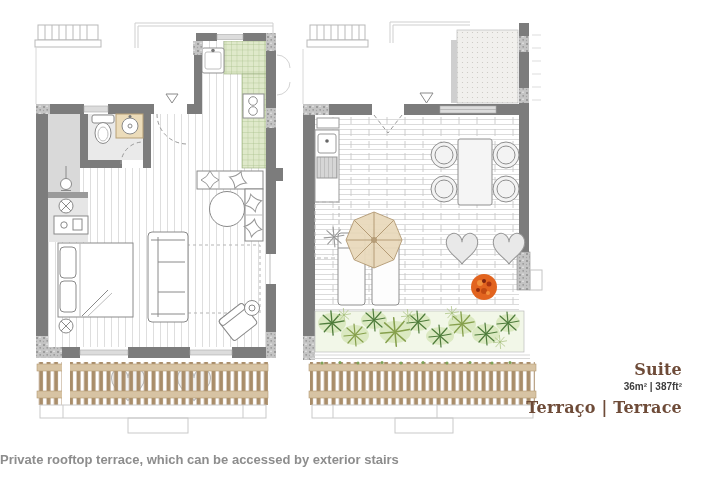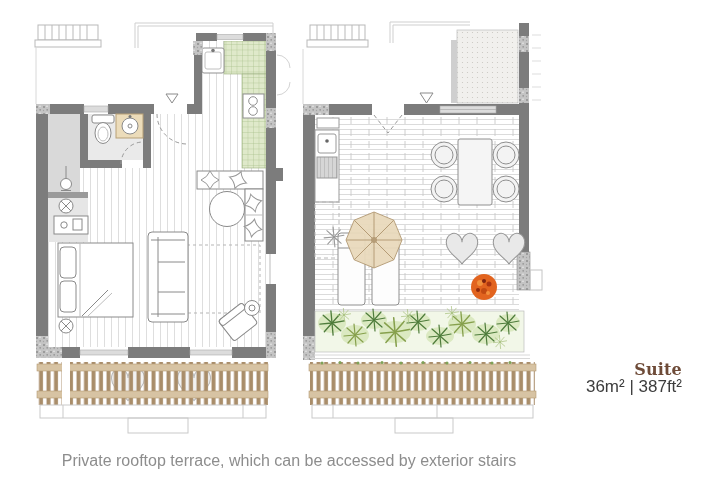--- a/index.html
+++ b/index.html
@@ -2,24 +2,24 @@
 <html style="--accent: #6e4b38; --area_text: #3d3d3d; --caption_text: #8d8d8d; --wall: #7c7c7c; --wood_slat: #a98d6a; --wood_rail: #d7c3a3; --tile_green: #dfe9ca; --plant_dark: #4e7c3b; --plant_light: #cde2ae; --parasol: #e9dabc; --orange_plant: #e2641f;"><head>
 <meta charset="utf-8">
 <style>
   html,body{margin:0;padding:0;background:#ffffff;}
   #stage{position:relative;width:720px;height:480px;background:#fff;overflow:hidden;
          font-family:"Liberation Sans",sans-serif;}
   svg{position:absolute;left:0;top:0;}
   .legend{position:absolute;right:38px;top:360px;text-align:right;}
   .legend-title{font-family:"DejaVu Serif","Liberation Serif",serif;font-weight:700;
                 font-size:16px;line-height:19px;color:var(--accent,#6e4b38);letter-spacing:.2px;}
-  .legend-area{font-size:17px;font-weight:400;line-height:16px;color:var(--area_text,#3d3d3d);
+  .legend-area{font-size:10px;font-weight:700;line-height:16px;color:var(--area_text,#3d3d3d);
                margin-bottom:3px;}
-  .caption{position:absolute;left:0;top:452px;width:578px;text-align:center;
-           font-size:16px;color:var(--caption_text,#8d8d8d);}
+  .caption{position:absolute;left:0;top:452px;width:578px;text-align:left;
+           font-size:13px;color:var(--caption_text,#8d8d8d);font-weight:bold;}
 </style>
 </head>
 <body>
 <div id="stage">
 
 <svg width="720" height="480" viewBox="0 0 720 480">
   <defs>
     <pattern id="planks" width="7" height="9" patternUnits="userSpaceOnUse">
       <line x1="6.5" y1="0" x2="6.5" y2="9" stroke="#dedede" stroke-width="1"></line>
     </pattern>
@@ -408,17 +408,18 @@
         <line x1="333" y1="405" x2="333" y2="418"></line>
         <line x1="437" y1="405" x2="437" y2="418"></line>
       </g>
     </g>
   </g>
 </svg>
 
 <div class="legend">
   <div class="legend-title">Suite</div>
   <div class="legend-area">36m² | 387ft²</div>
+  <div class="legend-title">Terraço | Terrace</div>
 </div>
 
 <div class="caption">Private rooftop terrace, which can be accessed by exterior stairs</div>
 
 </div>
 
 </body></html>

